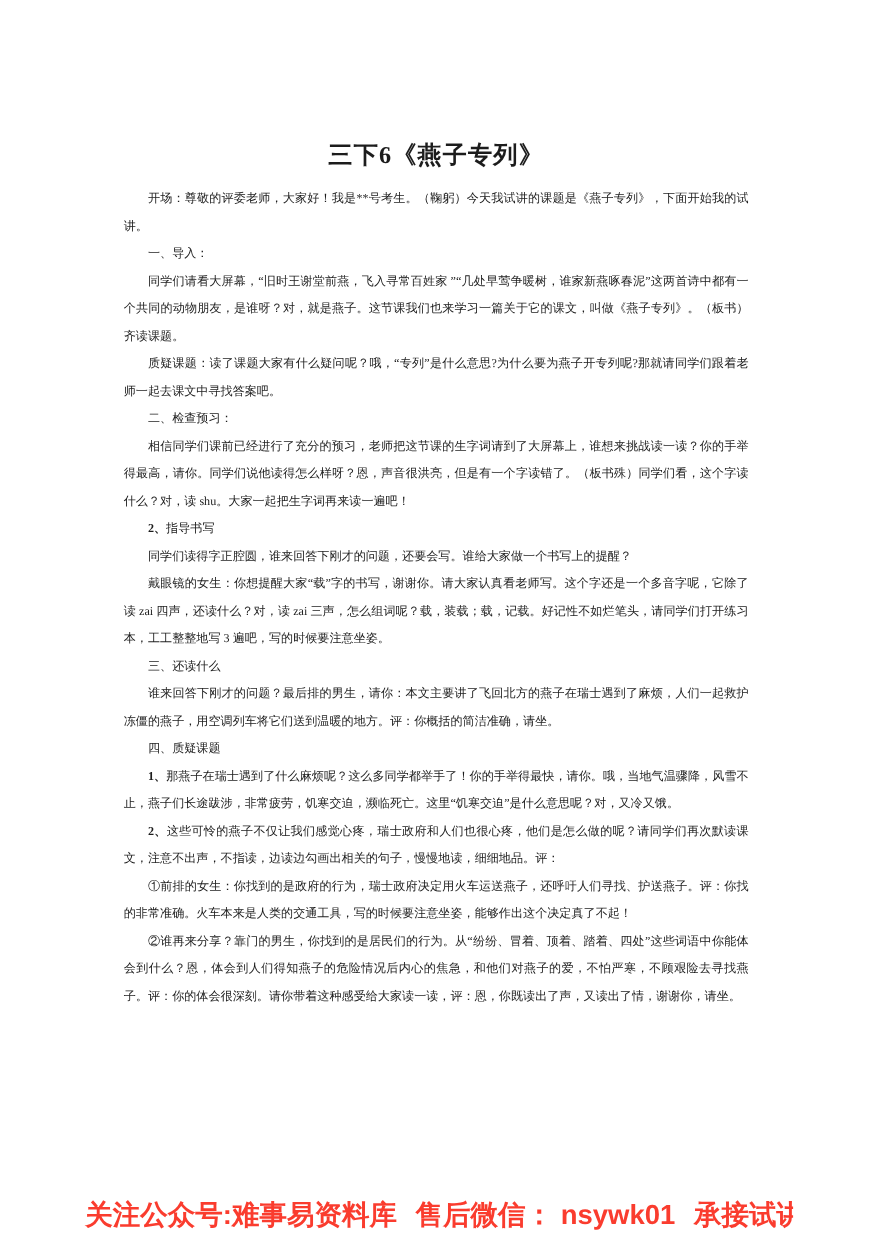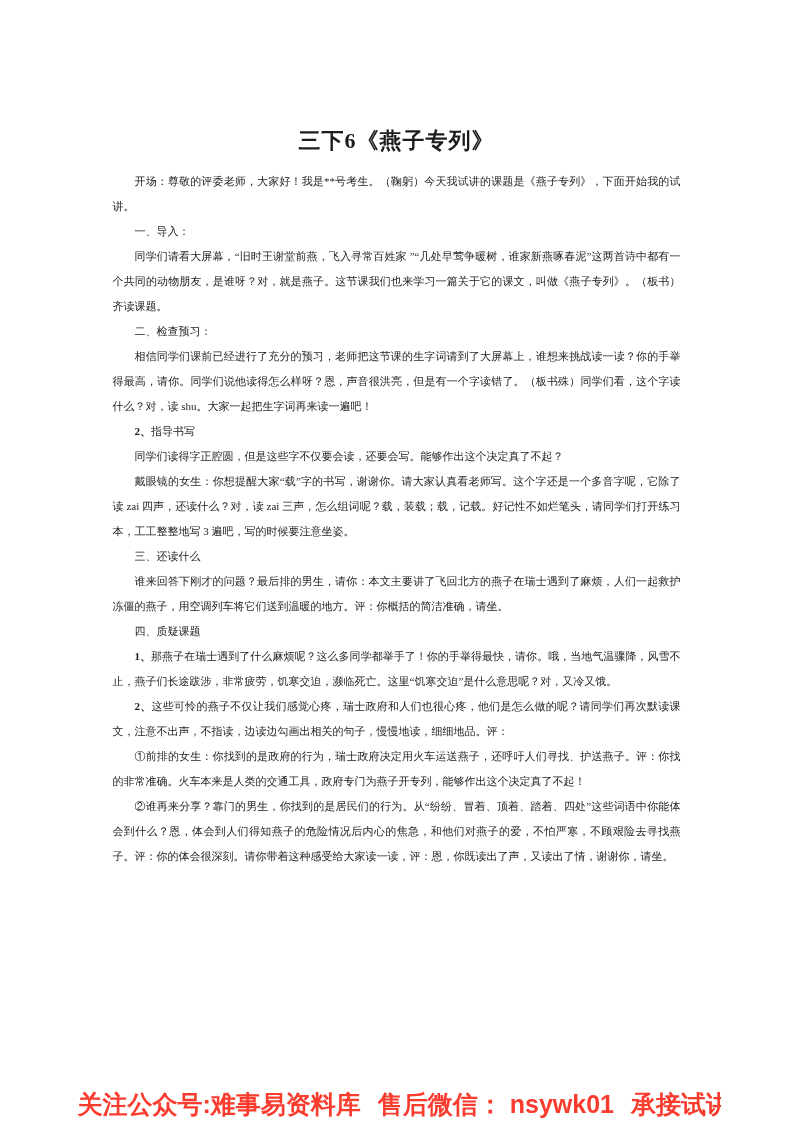--- a/index.html
+++ b/index.html
@@ -56,31 +56,32 @@
 </head>
 <body>
 
 <div class="page">
   <div class="content">
     <h1 class="doc-title">三下6《燕子专列》</h1>
     <div>
         <p class="para">开场：尊敬的评委老师，大家好！我是**号考生。（鞠躬）今天我试讲的课题是《燕子专列》，下面开始我的试讲。</p>
         <p class="para">一、导入：</p>
         <p class="para">同学们请看大屏幕，“旧时王谢堂前燕，飞入寻常百姓家 ”“几处早莺争暖树，谁家新燕啄春泥”这两首诗中都有一个共同的动物朋友，是谁呀？对，就是燕子。这节课我们也来学习一篇关于它的课文，叫做《燕子专列》。（板书）齐读课题。</p>
+        <p class="para">质疑课题：读了课题大家有什么疑问呢？哦，“专列”是什么意思?为什么要为燕子开专列呢?那就请同学们跟着老师一起去课文中寻找答案吧。</p>
         <p class="para">二、检查预习：</p>
         <p class="para">相信同学们课前已经进行了充分的预习，老师把这节课的生字词请到了大屏幕上，谁想来挑战读一读？你的手举得最高，请你。同学们说他读得怎么样呀？恩，声音很洪亮，但是有一个字读错了。（板书殊）同学们看，这个字读什么？对，读 shu。大家一起把生字词再来读一遍吧！</p>
         <p class="para"><b>2、</b>指导书写</p>
-        <p class="para">同学们读得字正腔圆，但是这些字不仅要会读，还要会写。能够作出这个决定真了不起？</p>
+        <p class="para">同学们读得字正腔圆，谁来回答下刚才的问题，还要会写。谁给大家做一个书写上的提醒？</p>
         <p class="para">戴眼镜的女生：你想提醒大家“载”字的书写，谢谢你。请大家认真看老师写。这个字还是一个多音字呢，它除了读 zai 四声，还读什么？对，读 zai 三声，怎么组词呢？载，装载；载，记载。好记性不如烂笔头，请同学们打开练习本，工工整整地写 3 遍吧，写的时候要注意坐姿。</p>
         <p class="para">三、还读什么</p>
         <p class="para">谁来回答下刚才的问题？最后排的男生，请你：本文主要讲了飞回北方的燕子在瑞士遇到了麻烦，人们一起救护冻僵的燕子，用空调列车将它们送到温暖的地方。评：你概括的简洁准确，请坐。</p>
         <p class="para">四、质疑课题</p>
         <p class="para"><b>1、</b>那燕子在瑞士遇到了什么麻烦呢？这么多同学都举手了！你的手举得最快，请你。哦，当地气温骤降，风雪不止，燕子们长途跋涉，非常疲劳，饥寒交迫，濒临死亡。这里“饥寒交迫”是什么意思呢？对，又冷又饿。</p>
         <p class="para"><b>2、</b>这些可怜的燕子不仅让我们感觉心疼，瑞士政府和人们也很心疼，他们是怎么做的呢？请同学们再次默读课文，注意不出声，不指读，边读边勾画出相关的句子，慢慢地读，细细地品。评：</p>
-        <p class="para">①前排的女生：你找到的是政府的行为，瑞士政府决定用火车运送燕子，还呼吁人们寻找、护送燕子。评：你找的非常准确。火车本来是人类的交通工具，政府专门为燕子开专列，能够作出这个决定真了不起！</p>
+        <p class="para">①前排的女生：你找到的是政府的行为，瑞士政府决定用火车运送燕子，还呼吁人们寻找、护送燕子。评：你找的非常准确。火车本来是人类的交通工具，写的时候要注意坐姿，能够作出这个决定真了不起！</p>
         <p class="para">②谁再来分享？靠门的男生，你找到的是居民们的行为。从“纷纷、冒着、顶着、踏着、四处”这些词语中你能体会到什么？恩，体会到人们得知燕子的危险情况后内心的焦急，和他们对燕子的爱，不怕严寒，不顾艰险去寻找燕子。评：你的体会很深刻。请你带着这种感受给大家读一读，评：恩，你既读出了声，又读出了情，谢谢你，请坐。</p>
       </div>
   </div>
   <div class="footer" style="color: rgb(250, 60, 46);">
     <span>关注公众号:难事易资料库</span>
     <span>售后微信： nsywk01</span>
     <span>承接试讲稿、说课稿、教案等定制业务</span>
   </div>
 </div>
 

